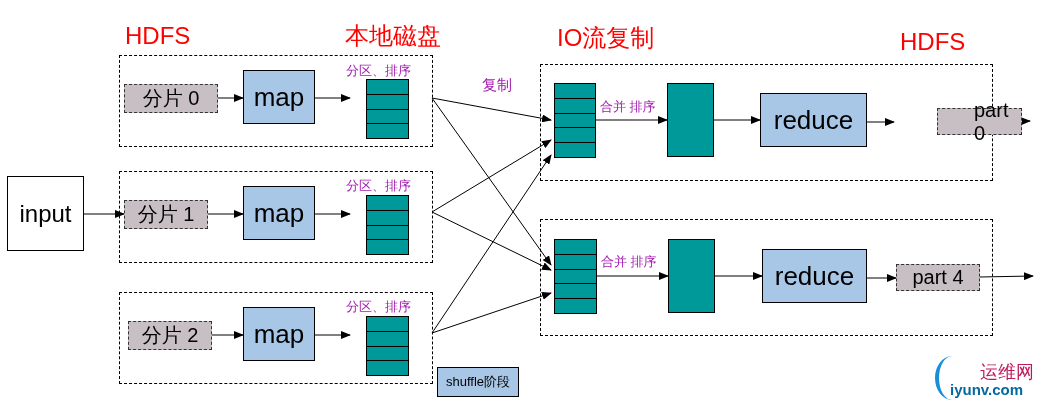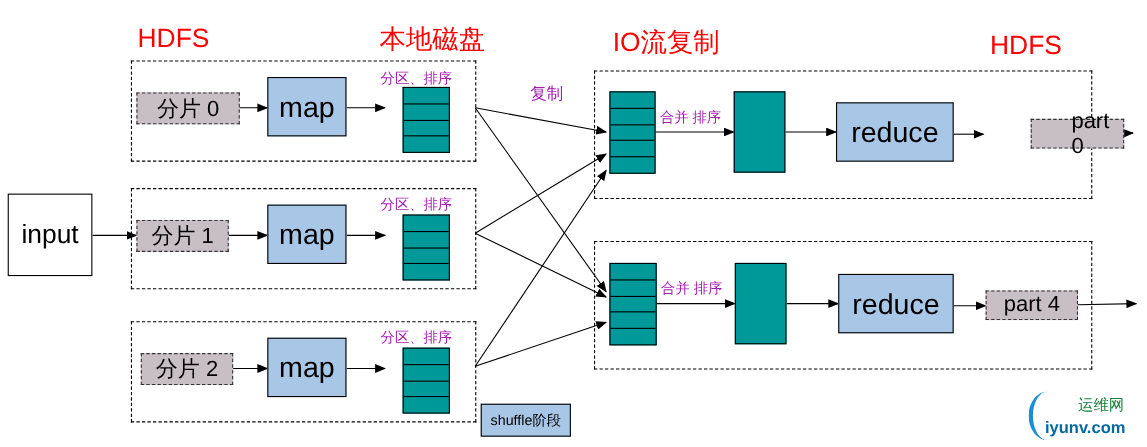--- a/index.html
+++ b/index.html
@@ -111,15 +111,15 @@
       <div></div>
       <div></div>
       <div></div>
     </div>
   <div class="small" style="left:601px;top:253px;">合并 排序</div>
   <div class="teal" style="left:668px;top:239px;width:47px;height:74px;"></div>
   <div class="bluebox" style="left:762px;top:249px;width:105px;height:54px;font-size:26px;">reduce</div>
   <div class="split" style="left:896px;top:264px;width:84px;height:27px;">part 4</div>
 
   <div style="position:absolute;left:935px;top:356px;width:30px;height:44px;border-left:4px solid #1a8fd8;border-radius:50% 0 0 50%;"></div>
-  <div style="position:absolute;left:980px;top:360px;font-size:14px;color:#15803d;">运维网</div>
+  <div style="position:absolute;left:980px;top:360px;font-size:18px;color:#be185d;">运维网</div>
   <div style="position:absolute;left:950px;top:381px;font-size:15px;color:#0369a1;font-weight:bold;">iyunv.com</div>
 </div>
 
 </body></html>

